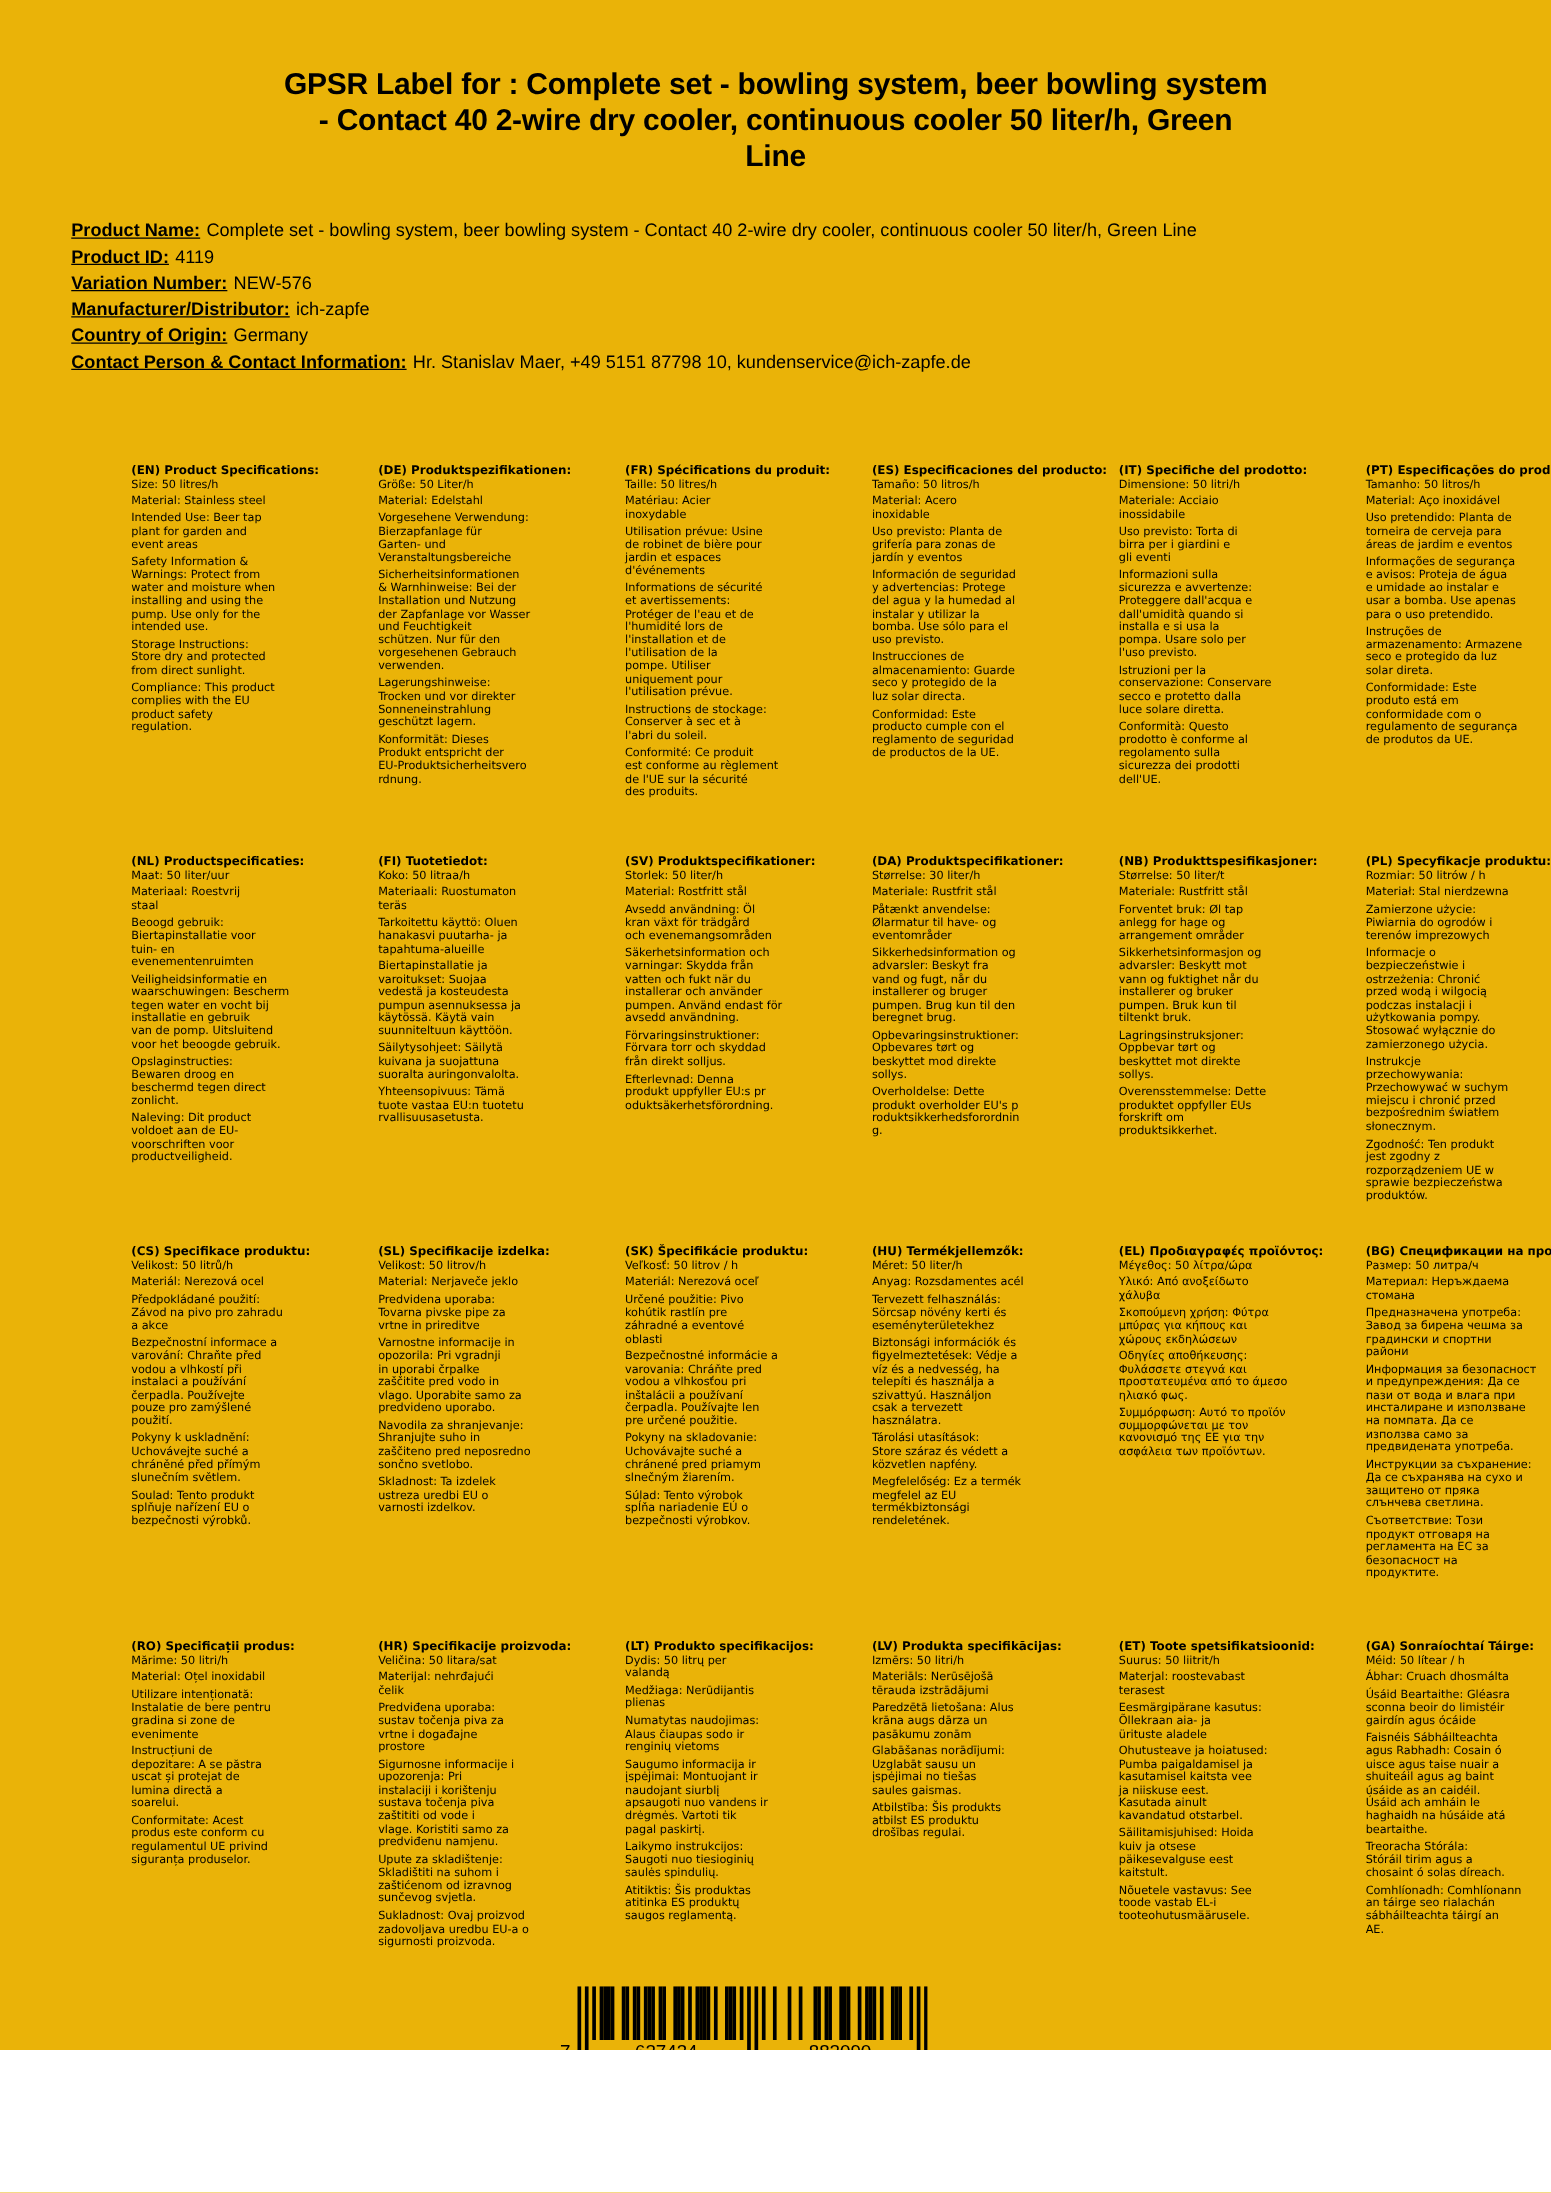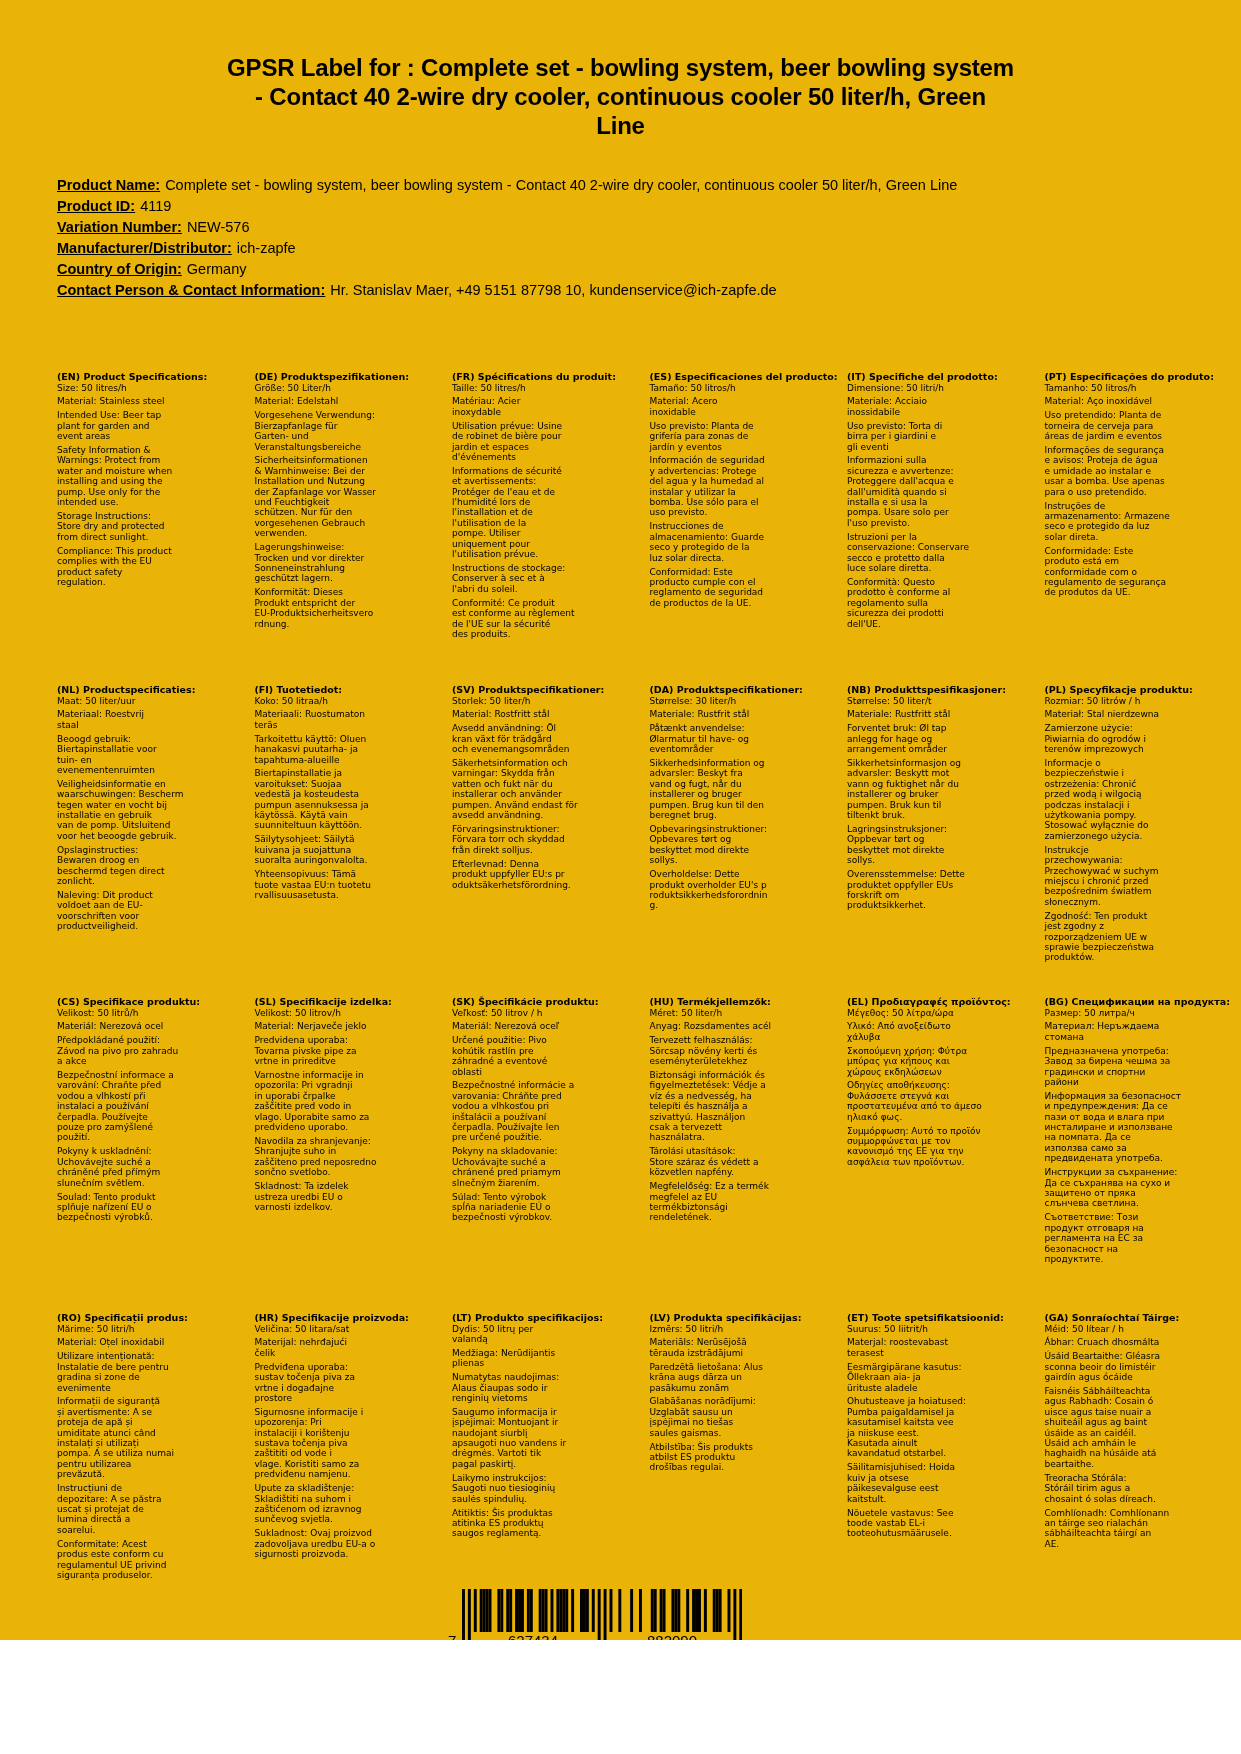--- a/index.html
+++ b/index.html
@@ -12,21 +12,21 @@
 
   .info{position:absolute;top:175px;left:57px;
         font-family:"Liberation Sans",sans-serif;font-size:14.5px;line-height:21px;}
   .info-line{white-space:nowrap;}
   .info-label{font-weight:bold;text-decoration:underline;}
   .info-value{margin-left:5px;}
 
   .grid{position:absolute;top:371px;left:57px;display:grid;
         grid-template-columns:repeat(6,197.5px);
         grid-template-rows:313px 312px 316px auto;}
-  .block{width:187px;font-size:9px;line-height:10.4px;}
+  .block{width:187px;font-size:9px;line-height:10.4px;margin-left:48px;}
   .block-header{font-weight:bold;font-size:9.5px;line-height:11px;white-space:nowrap;}
   .para{margin-top:3.5px;white-space:pre-line;}
   .para:first-child{margin-top:0.5px;}
 
   .barcode-wrap{position:absolute;left:442px;top:1589px;}
   .barcode-wrap svg rect{fill:#000;}
   .barcode-wrap text{font-family:"Liberation Sans",sans-serif;font-size:15px;fill:#000;}
 
   .ce-wrap{position:absolute;left:454px;top:1662px;}
   .ce-wrap path{fill:none;stroke:#1c1c1c;}
@@ -523,28 +523,20 @@
 
   <div class="block">
     <div class="block-header">(RO) Specificații produs:</div>
     <div class="block-body">
           <div class="para">Mărime: 50 litri/h</div>
           <div class="para">Material: Oțel inoxidabil</div>
           <div class="para">Utilizare intenționată:
 Instalatie de bere pentru
 gradina si zone de
 evenimente</div>
-          <div class="para">Informații de siguranță
-și avertismente: A se
-proteja de apă și
-umiditate atunci când
-instalați și utilizați
-pompa. A se utiliza numai
-pentru utilizarea
-prevăzută.</div>
           <div class="para">Instrucțiuni de
 depozitare: A se păstra
 uscat și protejat de
 lumina directă a
 soarelui.</div>
           <div class="para">Conformitate: Acest
 produs este conform cu
 regulamentul UE privind
 siguranța produselor.</div>
         </div>

